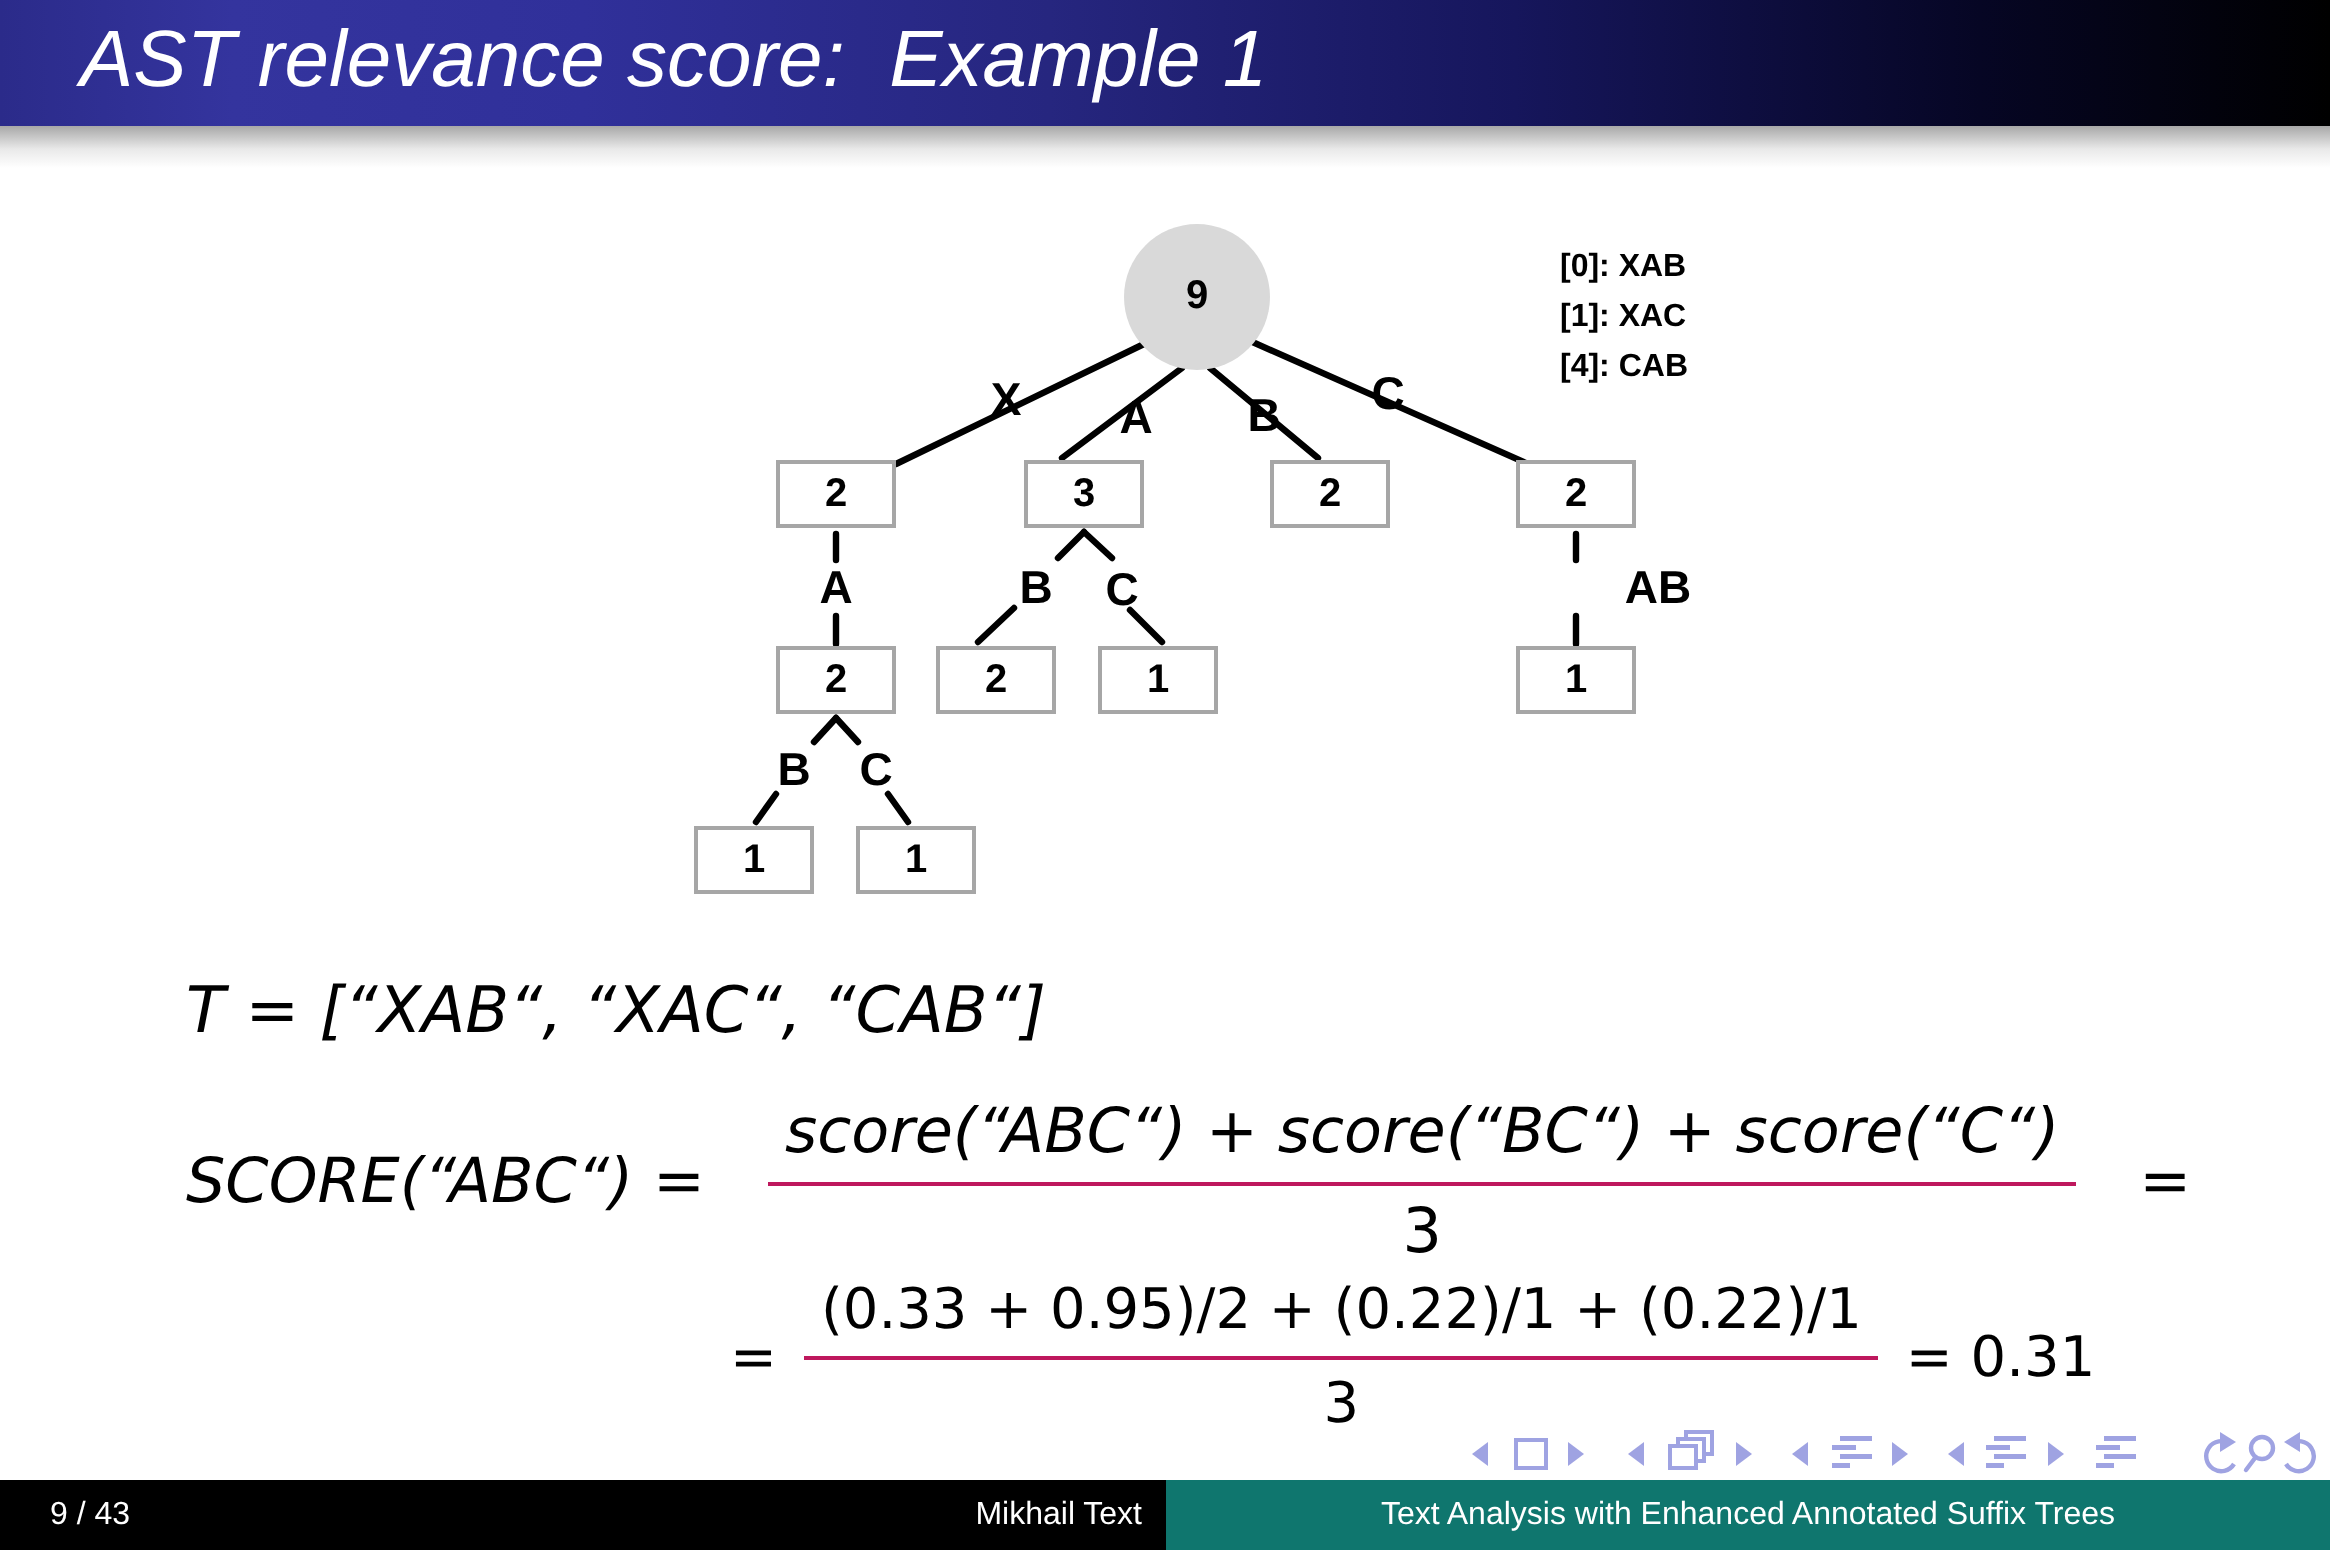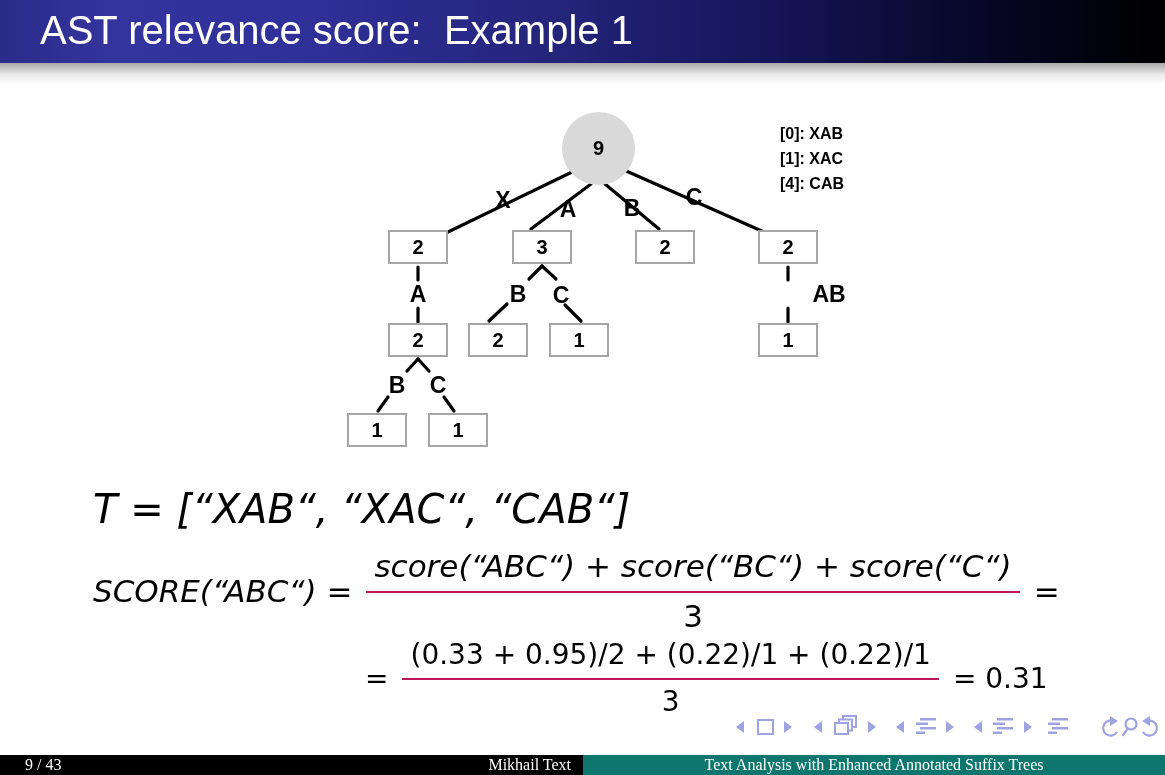--- a/index.html
+++ b/index.html
@@ -7,21 +7,21 @@
     width:1165px; height:775px; position:relative; overflow:hidden;
     background:#ffffff; font-family:"Liberation Sans", sans-serif; color:#000;
   }
   
   .titlebar {
     position:absolute; left:0; top:0; width:1165px; height:63px;
     background:linear-gradient(to right,#2b2b8a 0%,#34349e 10%,#30309a 25%,#26267f 45%,#16165c 65%,#060624 85%,#000000 100%);
   }
   .titlebar .title-text {
     color:#ffffff; font-size:40px; font-weight:400; letter-spacing:0px;
-    padding:8px 0 0 40px; white-space:pre;
+    padding:8px 0 0 40px; white-space:pre;font-style:italic;
   }
   .title-shadow {
     position:absolute; left:0; top:63px; width:1165px; height:21px;
     background:linear-gradient(#a8a8a8 0%, #e9e9e9 55%, #ffffff 100%);
   }
   
   .edges-svg { position:absolute; left:0; top:0; pointer-events:none; }
   .root-node {
     position:absolute; left:562px; top:112px; width:73px; height:73px;
     border-radius:50%; background:#d9d9d9;
@@ -42,29 +42,29 @@
     position:absolute; left:748px; top:121px;
     font-weight:bold; font-size:16px; line-height:25px;margin-left:32px;
   }
   
   .formula { position:absolute; font-family:"DejaVu Sans", sans-serif; }
   .math-it { font-style:italic; }
   .f-row { display:flex; align-items:center; }
   .frac { display:inline-flex; flex-direction:column; align-items:center; margin:0 14px; }
   .frac .num { padding:0 8px 7px; border-bottom:2px solid #be185d; white-space:nowrap; }
   .frac .den { padding-top:5px; }
-  #formula-t { left:93px; top:486px; font-size:40px; }
-  #formula-score { left:93px; top:548px; font-size:31px; }
+  #formula-t { left:93px; top:486px; font-size:32px; }
+  #formula-score { left:93px; top:548px; font-size:31px;gap:18px; }
   #formula-numeric { left:365px; top:638px; font-size:28px; }
   
   .navbar { position:absolute; left:725px; top:712px; }
   
   .footer {
-    position:absolute; left:0; bottom:0; width:1165px; height:20px;
-    display:flex; font-size:16px; color:#ffffff;font-family:Liberation Serif, serif;
+    position:absolute; left:0; bottom:0; width:1165px; height:35px;
+    display:flex; font-size:16px; color:#ffffff;
   }
   .footer-left {
     width:583px; background:#000000; box-sizing:border-box;
     display:flex; align-items:center; justify-content:space-between;
     padding:0 12px 0 25px;
   }
   .footer-right {
     flex:1; background:#0f766e;
     display:flex; align-items:center; justify-content:center;
   }

